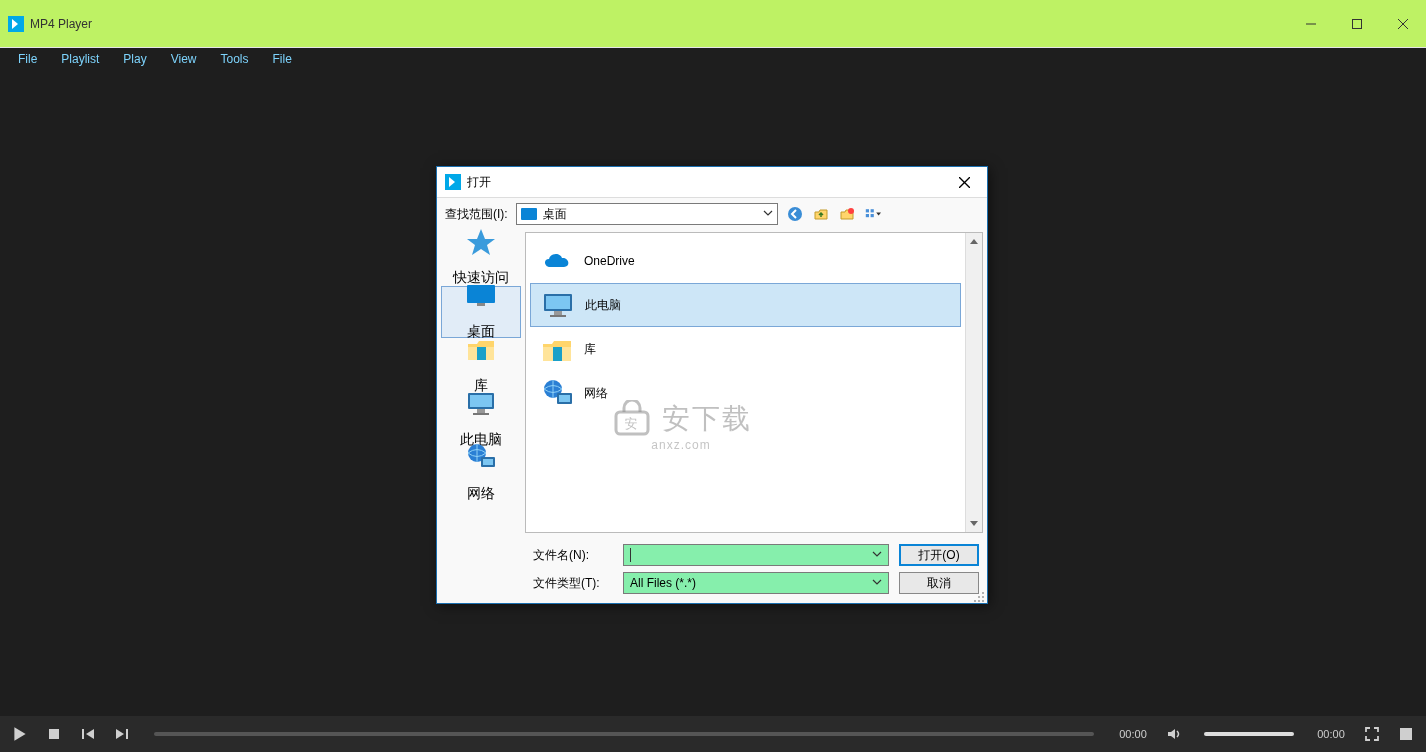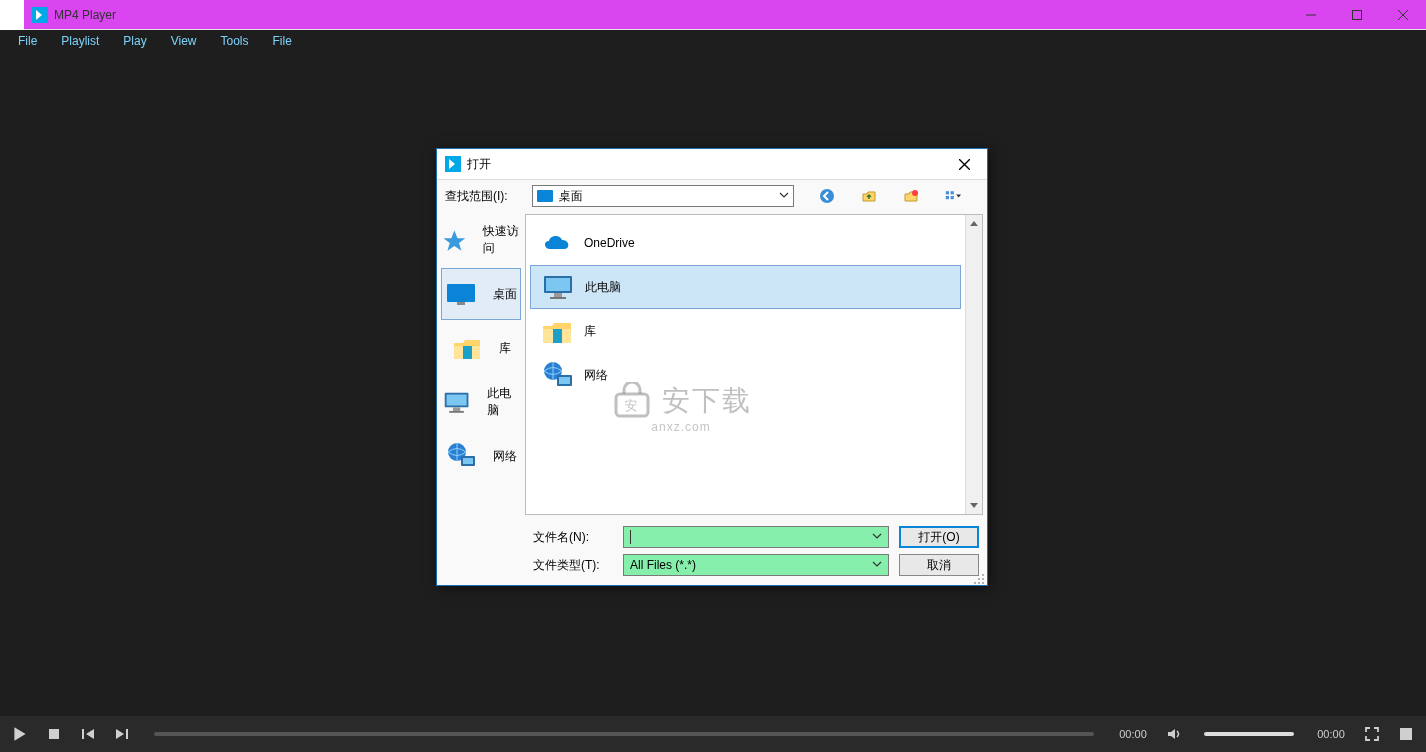--- a/index.html
+++ b/index.html
@@ -2,21 +2,21 @@
 <html><head>
 <meta charset="utf-8">
 <style>
 * { margin: 0; padding: 0; box-sizing: border-box; font-family: "Segoe UI", "Microsoft YaHei", sans-serif; }
 html, body { width: 1426px; height: 752px; overflow: hidden; background: #fff; }
 
 
 .window { width: 1426px; height: 752px; display: flex; flex-direction: column; background: #fff; }
 
 
-.titlebar { height: 30px; background: #d946ef; display: flex; align-items: center; border-bottom: 1px solid #e5e5e5; margin-left: 24px; }
+.titlebar { height: 48px; background: #bef264; display: flex; align-items: center; border-bottom: 1px solid #e5e5e5; }
 .titlebar .app-icon { width: 16px; height: 16px; margin-left: 8px; margin-right: 6px; background: #00a8e8; position: relative; }
 .titlebar .app-icon::after { content:""; position:absolute; left:4px; top:3px; border-left:6px solid #fff; border-top:5px solid transparent; border-bottom:5px solid transparent; }
 .titlebar .title { font-size: 12px; color: #333; }
 .titlebar .spacer { flex: 1; }
 .winbtn { width: 46px; height: 30px; display:flex; align-items:center; justify-content:center; color:#333; }
 .winbtn svg { width:10px; height:10px; }
 
 
 .menubar { height: 22px; background: #1e1e1e; display:flex; align-items:center; padding: 0 6px; gap: 0; }
 .menubar .menuitem { color:#7dd3fc; font-size:12px; padding: 2px 12px; cursor:default; }
@@ -38,31 +38,31 @@
 .dialog { position:absolute; left:436px; top:96px; width:552px; height:438px; background:#fff; border:1px solid #1a6fb0; box-shadow: 2px 2px 12px rgba(0,0,0,0.5); display:flex; flex-direction:column; }
 .dialog .dlg-titlebar { height:30px; display:flex; align-items:center; padding: 0 8px; gap:6px; }
 .dialog .dlg-titlebar .app-icon { width:16px; height:16px; background:#00a8e8; position:relative; }
 .dialog .dlg-titlebar .app-icon::after { content:""; position:absolute; left:4px; top:3px; border-left:6px solid #fff; border-top:5px solid transparent; border-bottom:5px solid transparent; }
 .dialog .dlg-titlebar .dlgtitle { font-size:12px; }
 .dialog .dlg-titlebar .spacer { flex:1; }
 .dialog .dlg-titlebar .closebtn { width:30px; height:30px; display:flex; align-items:center; justify-content:center; }
 .dialog .dlg-titlebar .closebtn svg { width:11px; height:11px; }
 
 .dlg-body { flex:1; background:#f9f9f9; display:flex; flex-direction:column; border-top:1px solid #ddd; position: relative; }
-.lookin-row { height:30px; display:flex; align-items:center; padding: 2px 6px 0 8px; gap:24px; font-size:12px; }
+.lookin-row { height:30px; display:flex; align-items:center; padding: 2px 6px 0 8px; gap:8px; font-size:12px; }
 .lookin-label { white-space:nowrap; }
 .lookin-combo { flex:0 0 262px; height:22px; border:1px solid #7a7a7a; background:#fff; display:flex; align-items:center; padding:0 4px; font-size:12px; gap:6px; position:relative; }
 .lookin-combo .monitor { width:16px; height:12px; background:#0a84d6; border-radius:1px; position:relative; }
 .lookin-combo .drop { margin-left:auto; }
 .toolbtn { width:18px; height:18px; display:flex; align-items:center; justify-content:center; cursor:pointer; }
 .toolbtn svg { width:16px; height:16px; }
 
 .dlg-main { flex:1; display:flex; }
 .places { width:88px; background:#f9f9f9; display:flex; flex-direction:column; align-items:center; padding-top:4px; gap:2px; }
-.place { width:80px; height:52px; display:flex; flex-direction:row; align-items:center; justify-content:center; font-size:12px; border:1px solid transparent; cursor:default; gap:16px; }
+.place { width:80px; height:52px; display:flex; flex-direction:column; align-items:center; justify-content:center; font-size:14px; border:1px solid transparent; cursor:default; gap:16px; }
 .place.selected { border:1px solid #7aa7d7; background:#e1ecf7; }
 .place .pic { width:32px; height:24px; display:flex; align-items:center; justify-content:center; }
 
 .filelist-wrap { flex:1; margin:4px 4px 4px 0; background:#fff; border:1px solid #bbb; position:relative; display:flex; }
 .filelist { flex:1; padding:6px 4px; overflow:hidden; }
 .fitem { display:flex; align-items:center; height:44px; gap:10px; padding-left:10px; font-size:12px; }
 .fitem.selected { background:#cde6f7; border:1px solid #7aa7d7; }
 .fic { width:34px; height:34px; display:flex; align-items:center; justify-content:center; }
 .scrollbar { width:17px; background:#f0f0f0; border-left:1px solid #ddd; display:flex; flex-direction:column; }
 .scrollbar .arrow { height:17px; display:flex; align-items:center; justify-content:center; }

